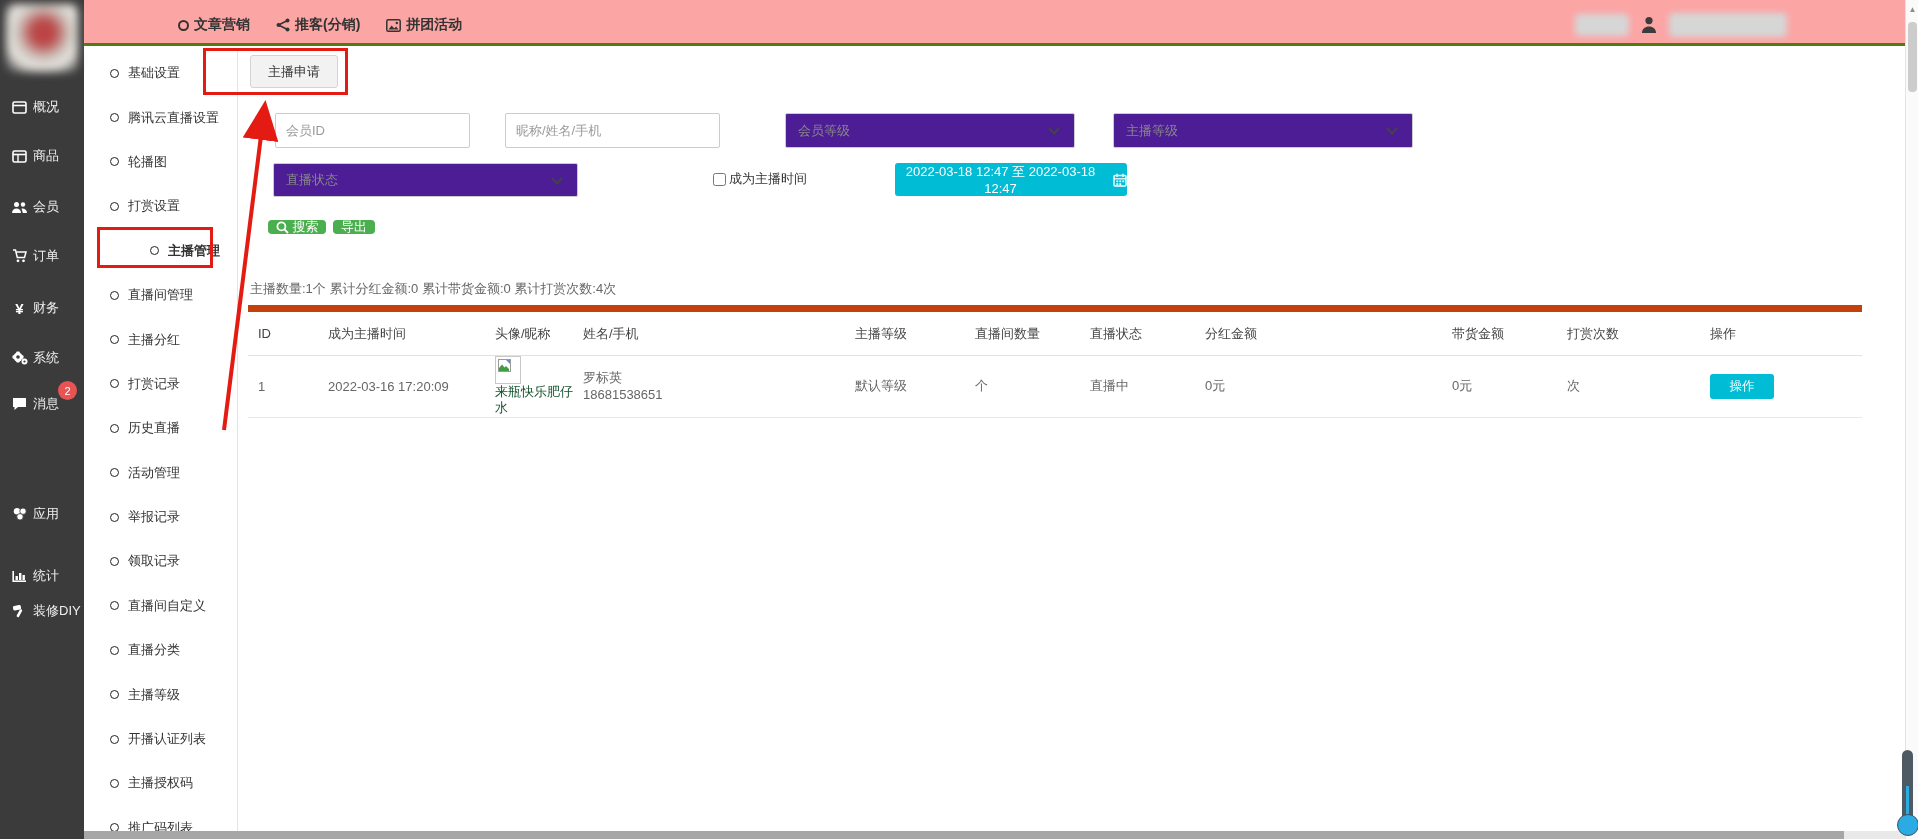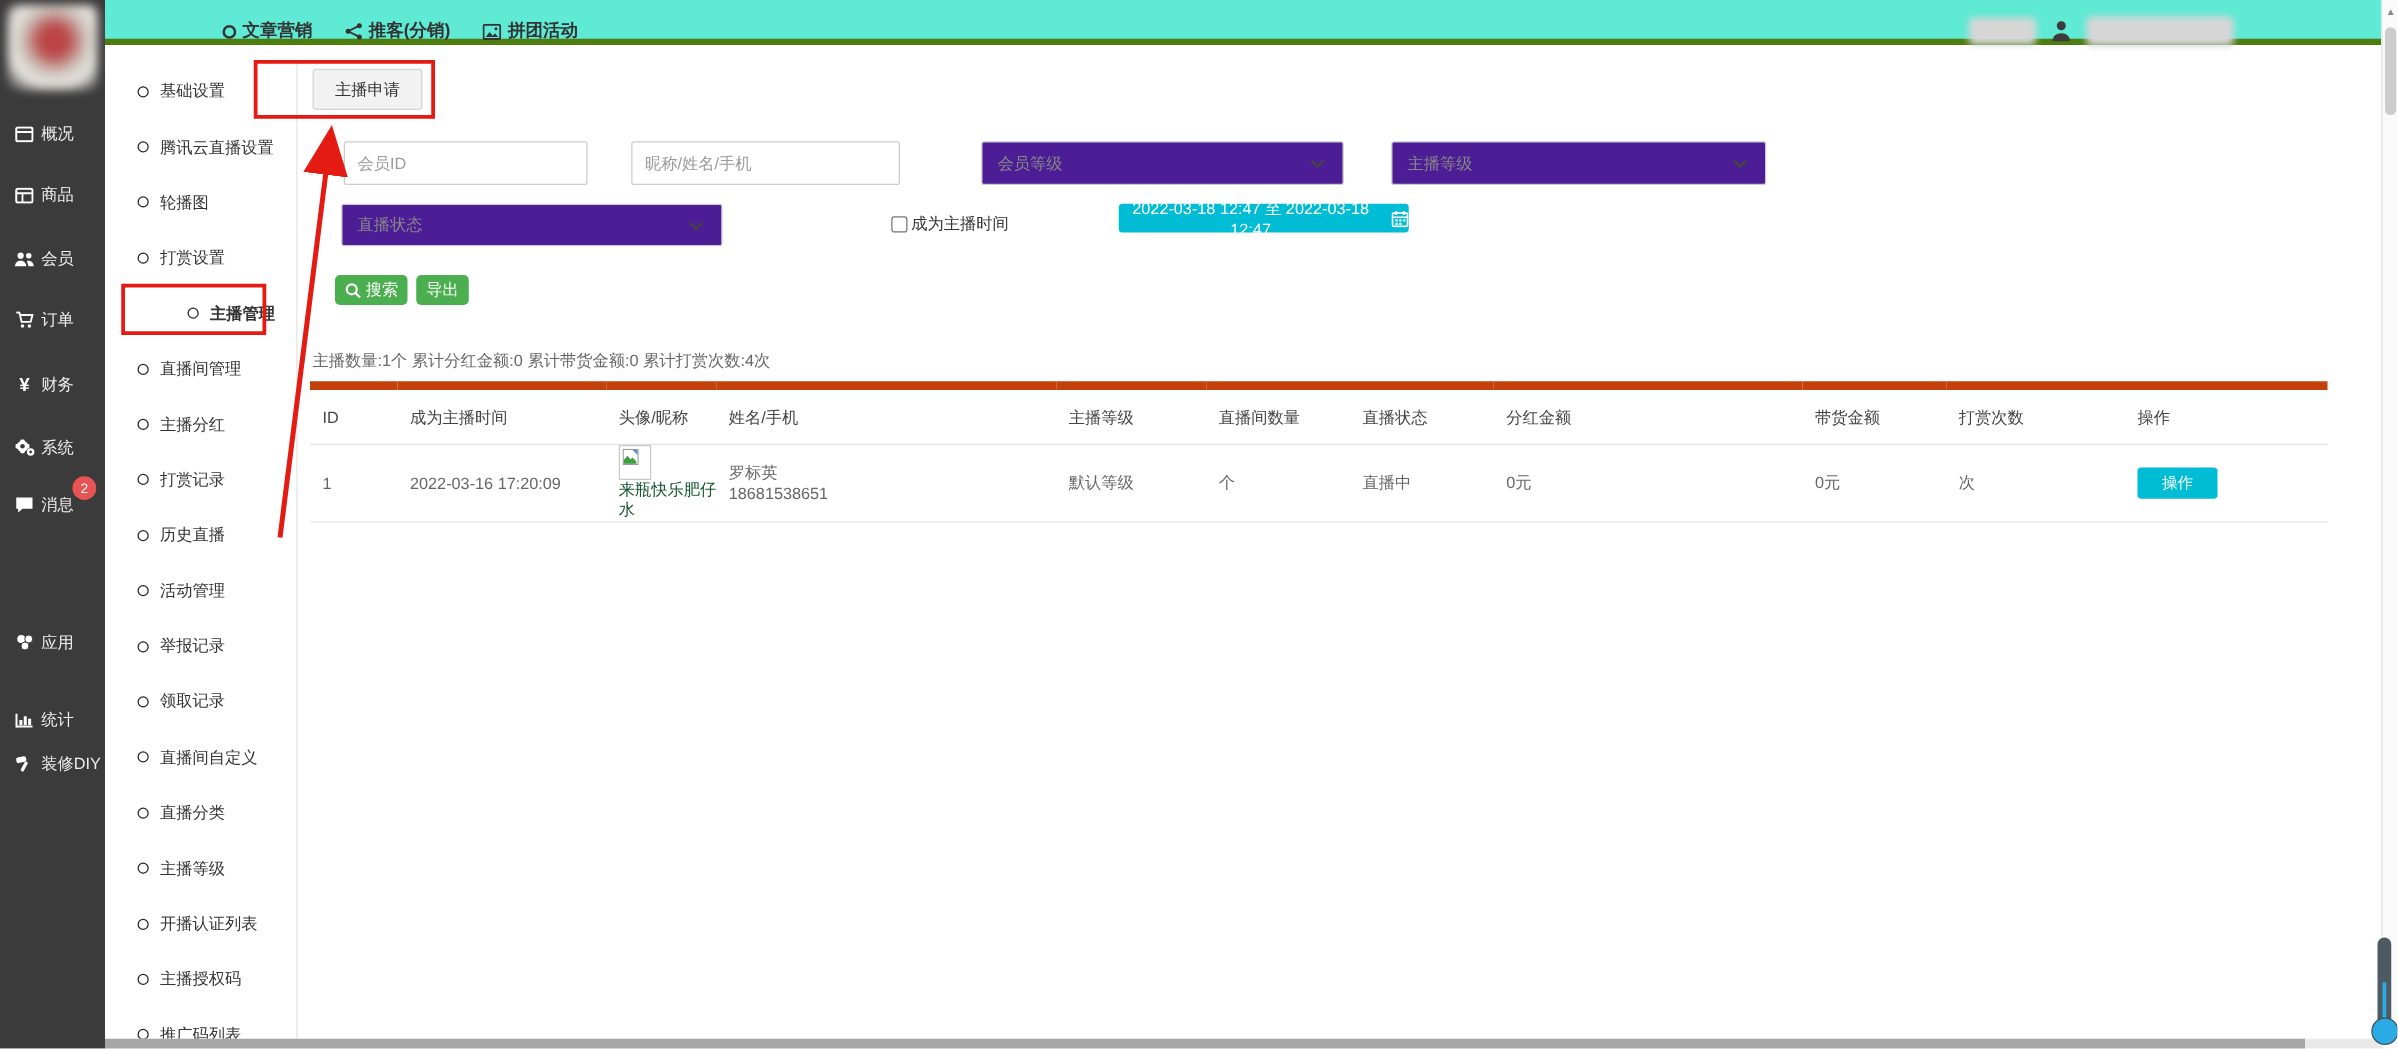--- a/index.html
+++ b/index.html
@@ -15,22 +15,22 @@
     filter:blur(4px); }
   .side-item { position:absolute; left:0; width:84px; height:22px; display:flex; align-items:center;
     padding-left:11px; color:#efefef; font-size:13px; cursor:pointer; white-space:nowrap; }
   .side-item .ic { width:17px; height:16px; margin-right:5px; display:inline-flex; align-items:center; justify-content:center; flex:0 0 17px; }
   .side-item .ic svg { display:block; }
   .side-item .yen { font-size:15px; font-weight:bold; color:#fff; }
   .badge { position:absolute; left:58px; top:381px; width:19px; height:19px; border-radius:50%;
     background:#e85353; color:#fff; font-size:11px; display:flex; align-items:center; justify-content:center; z-index:6; }
 
   
-  .topbar { position:absolute; left:84px; top:0; width:1821px; height:36px; background:#5eead4;
-    border-bottom:5px solid #4d7c0f; z-index:3; }
+  .topbar { position:absolute; left:84px; top:0; width:1821px; height:46px; background:#fca5a5;
+    border-bottom:3px solid #4d7c0f; z-index:3; }
   .topnav { position:absolute; left:94px; top:0; height:50px; display:flex; align-items:center; gap:26px; }
   .topnav-item { display:flex; align-items:center; gap:5px; font-size:14px; font-weight:bold; color:#333; cursor:pointer; white-space:nowrap; }
   .ring { width:11px; height:11px; border:2px solid #333; border-radius:50%; display:inline-block; }
   .user-area { position:absolute; right:118px; top:10px; height:30px; display:flex; align-items:center; gap:12px; }
   .blur-block { background:#d6d6d6; border-radius:4px; filter:blur(3px); }
   .person-glyph { width:16px; height:18px; }
 
   
   .submenu { position:absolute; left:84px; top:50px; width:154px; height:782px; background:#fff;
     border-right:1px solid #e4e4e4; padding-top:1px; overflow:hidden; z-index:2; }
@@ -47,24 +47,24 @@
   .txt-input { position:absolute; height:35px; border:1px solid #ccc; border-radius:2px; background:#fff;
     font-size:13px; color:#333; padding:0 10px; font-family:inherit; }
   .txt-input::placeholder { color:#9a9a9a; }
   .sel { position:absolute; height:35px; border:1px solid #ccc; border-radius:2px; background:#4c1d95;
     font-size:13px; color:#888; display:flex; align-items:center; padding:0 12px; cursor:pointer; }
   .sel .chev { position:absolute; right:16px; top:11px; width:8px; height:8px;
     border-right:2px solid #444; border-bottom:2px solid #444; transform:rotate(45deg); }
   .chk-row { position:absolute; left:713px; top:170px; display:flex; align-items:center; gap:3px;
     font-size:13px; color:#333; }
   .chk-row input { width:13px; height:13px; cursor:pointer; }
-  .date-btn { position:absolute; left:895px; top:163px; width:232px; height:23px; background:#00bcd4;
+  .date-btn { position:absolute; left:895px; top:163px; width:232px; height:33px; background:#00bcd4;
     border:none; border-radius:3px; color:#fff; font-size:13px; display:flex; align-items:center;
     justify-content:center; gap:7px; cursor:pointer; font-family:inherit; }
-  .green-btn { position:absolute; top:220px; height:24px; background:#4bae4f; border:none; border-radius:4px;
+  .green-btn { position:absolute; top:220px; height:14px; background:#4bae4f; border:none; border-radius:4px;
     color:#fff; font-size:13px; display:flex; align-items:center; justify-content:center; gap:4px;
     cursor:pointer; font-family:inherit; }
   .summary { position:absolute; left:250px; top:280px; font-size:13px; color:#666; }
 
   
   .anchor-table { position:absolute; left:248px; top:305px; width:1614px; border-collapse:collapse; table-layout:fixed; }
   .anchor-table th { height:47px; border-top:7px solid #c2410c; border-bottom:1px solid #e2e2e2;
     font-weight:normal; color:#444; font-size:13px; text-align:left; padding-left:10px; vertical-align:middle; }
   .anchor-table td { height:60px; border-bottom:1px solid #e8e8e8; color:#666; font-size:13px;
     text-align:left; padding-left:10px; vertical-align:middle; }

